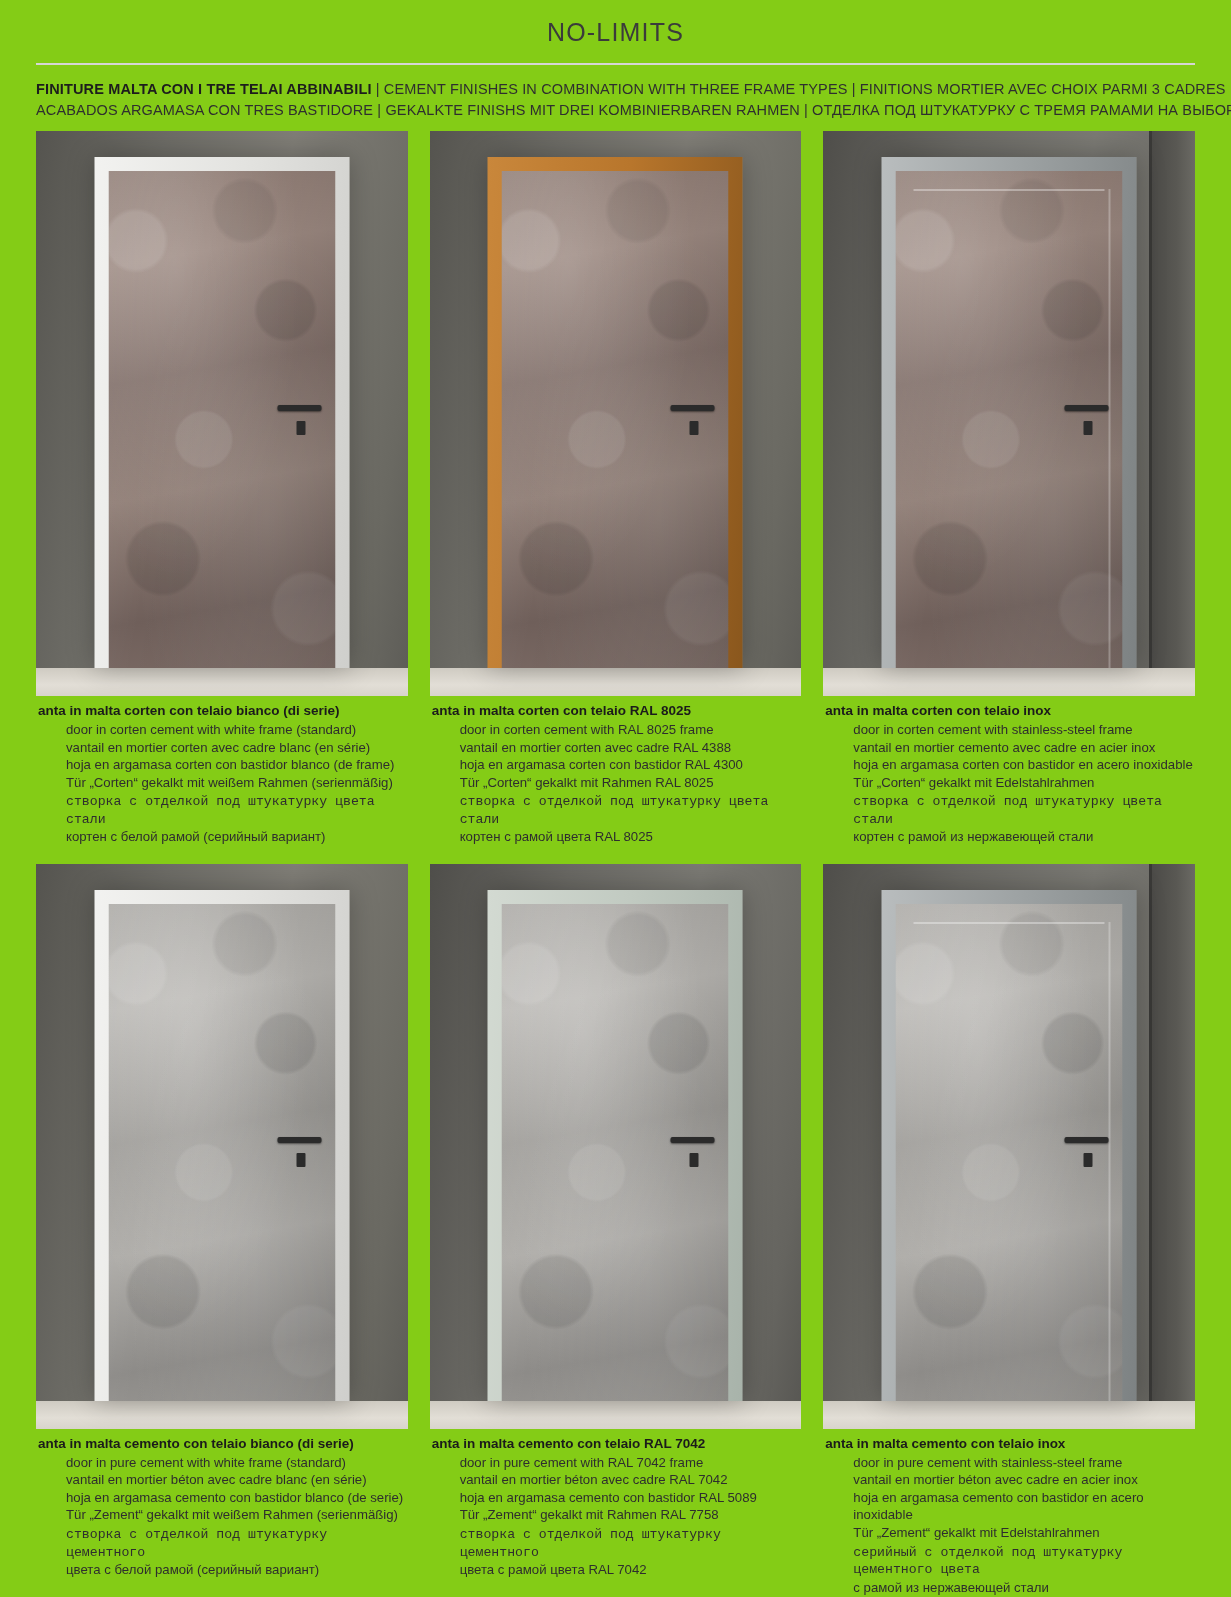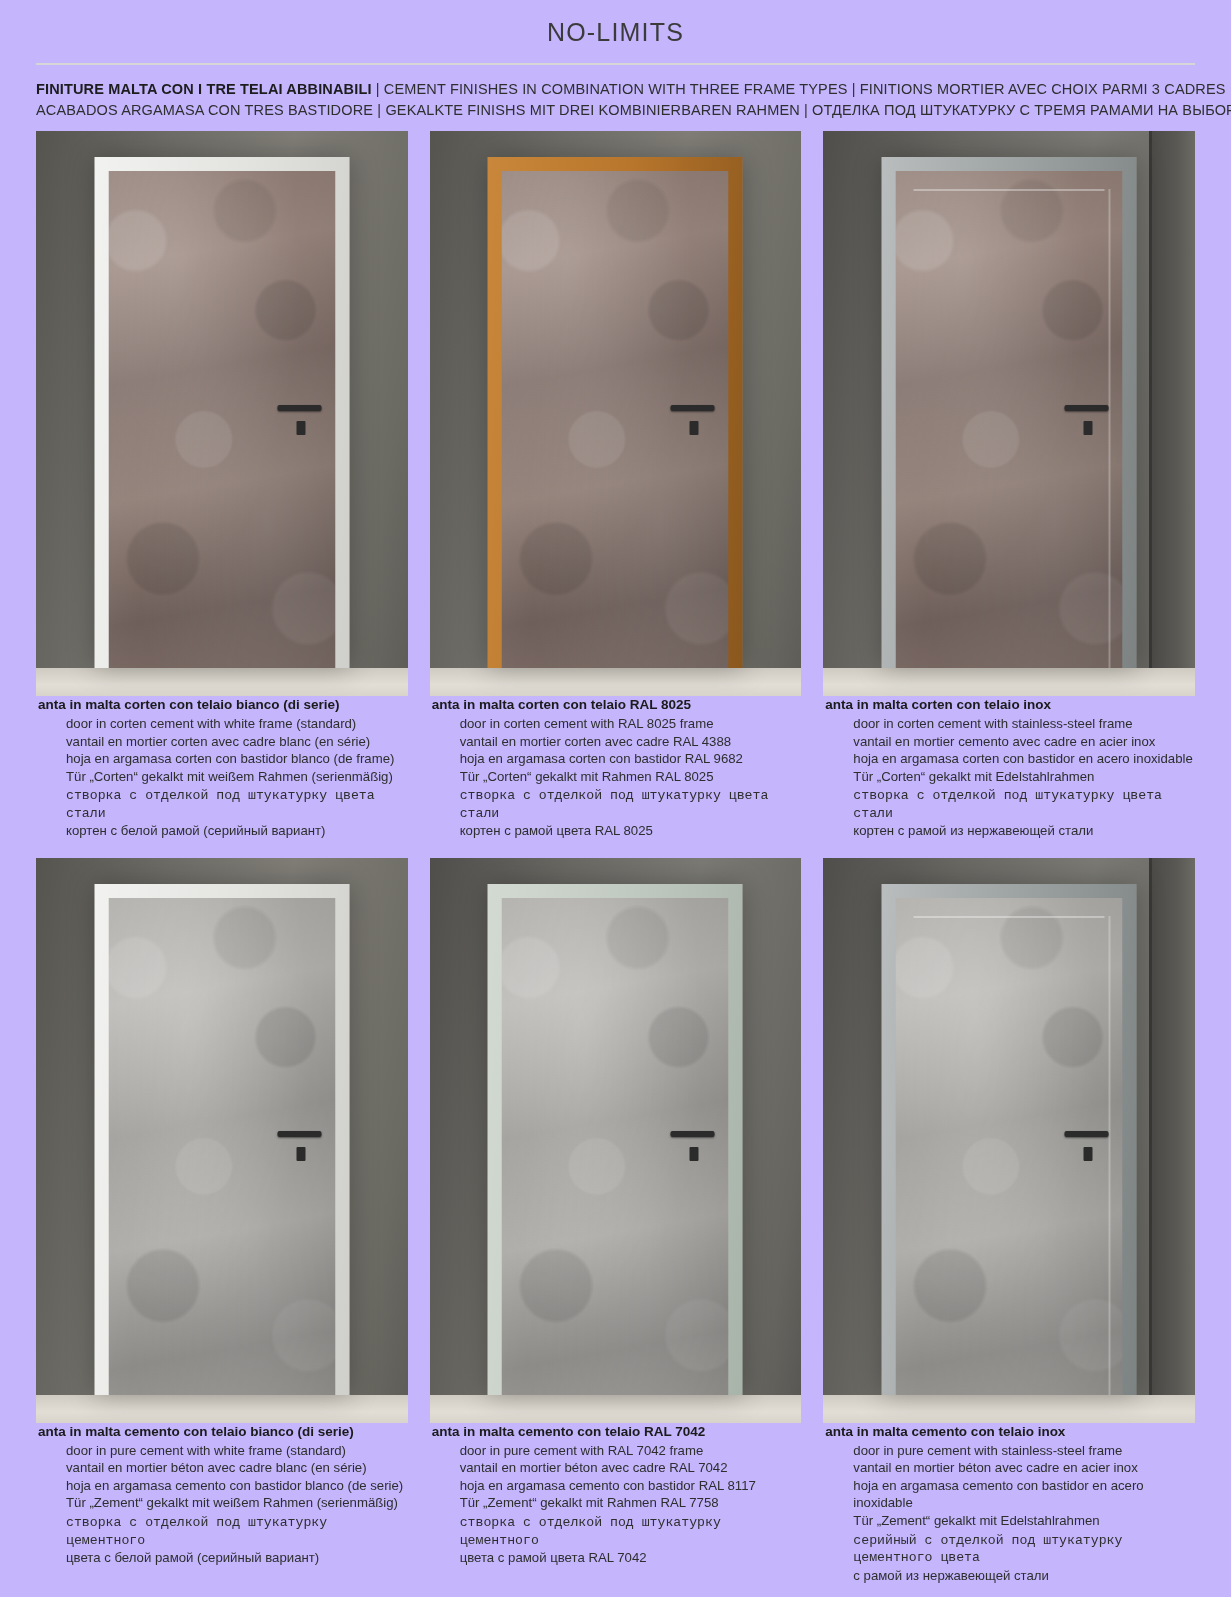--- a/index.html
+++ b/index.html
@@ -6,21 +6,21 @@
   html, body {
     margin: 0;
     padding: 0;
     background: #ffffff;
     font-family: "Liberation Sans", sans-serif;
   }
   .page {
     position: relative;
     width: 1231px;
     min-height: 1597px;
-    background: #c4b5fd;
+    background: #84cc16;
     padding: 0;
     overflow: hidden;
   }
 
   
   .page-header {
     padding: 18px 0 10px 0;
     text-align: center;
   }
   .page-header .brand {
@@ -185,21 +185,21 @@
   }
   .reveal-side {
     position: absolute;
     top: 18px; bottom: 0; right: 12px;
     width: 2px;
     background: rgba(255,255,255,0.28);
   }
 
   
   .caption {
-    padding: 0 2px 0 2px;
+    padding: 6px 2px 0 2px;
     line-height: 1.33;
   }
   .caption .title {
     font-size: 13.5px;
     font-weight: bold;
     color: #1b1b1b;
     margin-bottom: 1px;
   }
   .caption .line {
     font-size: 13.2px;
@@ -270,21 +270,21 @@
               <div class="bar"></div>
               <div class="plate"></div>
             </div>
           </div>
         </div>
       </div>
       <div class="caption">
         <div class="title">anta in malta corten con telaio RAL 8025</div>
         <div class="line">door in corten cement with RAL 8025 frame</div>
         <div class="line">vantail en mortier corten avec cadre RAL 4388</div>
-        <div class="line">hoja en argamasa corten con bastidor RAL 9682</div>
+        <div class="line">hoja en argamasa corten con bastidor RAL 4300</div>
         <div class="line">Tür „Corten“ gekalkt mit Rahmen RAL 8025</div>
         <div class="line ru">створка с отделкой под штукатурку цвета стали</div>
         <div class="line">кортен с рамой цвета RAL 8025</div>
       </div>
     </div>
 
     <div class="cell">
       <div class="photo">
         <div class="wall dark"></div>
         <div class="wall-sliver">
@@ -356,21 +356,21 @@
               <div class="bar"></div>
               <div class="plate"></div>
             </div>
           </div>
         </div>
       </div>
       <div class="caption">
         <div class="title">anta in malta cemento con telaio RAL 7042</div>
         <div class="line">door in pure cement with RAL 7042 frame</div>
         <div class="line">vantail en mortier béton avec cadre RAL 7042</div>
-        <div class="line">hoja en argamasa cemento con bastidor RAL 8117</div>
+        <div class="line">hoja en argamasa cemento con bastidor RAL 5089</div>
         <div class="line">Tür „Zement“ gekalkt mit Rahmen RAL 7758</div>
         <div class="line ru">створка с отделкой под штукатурку цементного</div>
         <div class="line">цвета с рамой цвета RAL 7042</div>
       </div>
     </div>
 
     <div class="cell">
       <div class="photo">
         <div class="wall dark"></div>
         <div class="wall-sliver">

